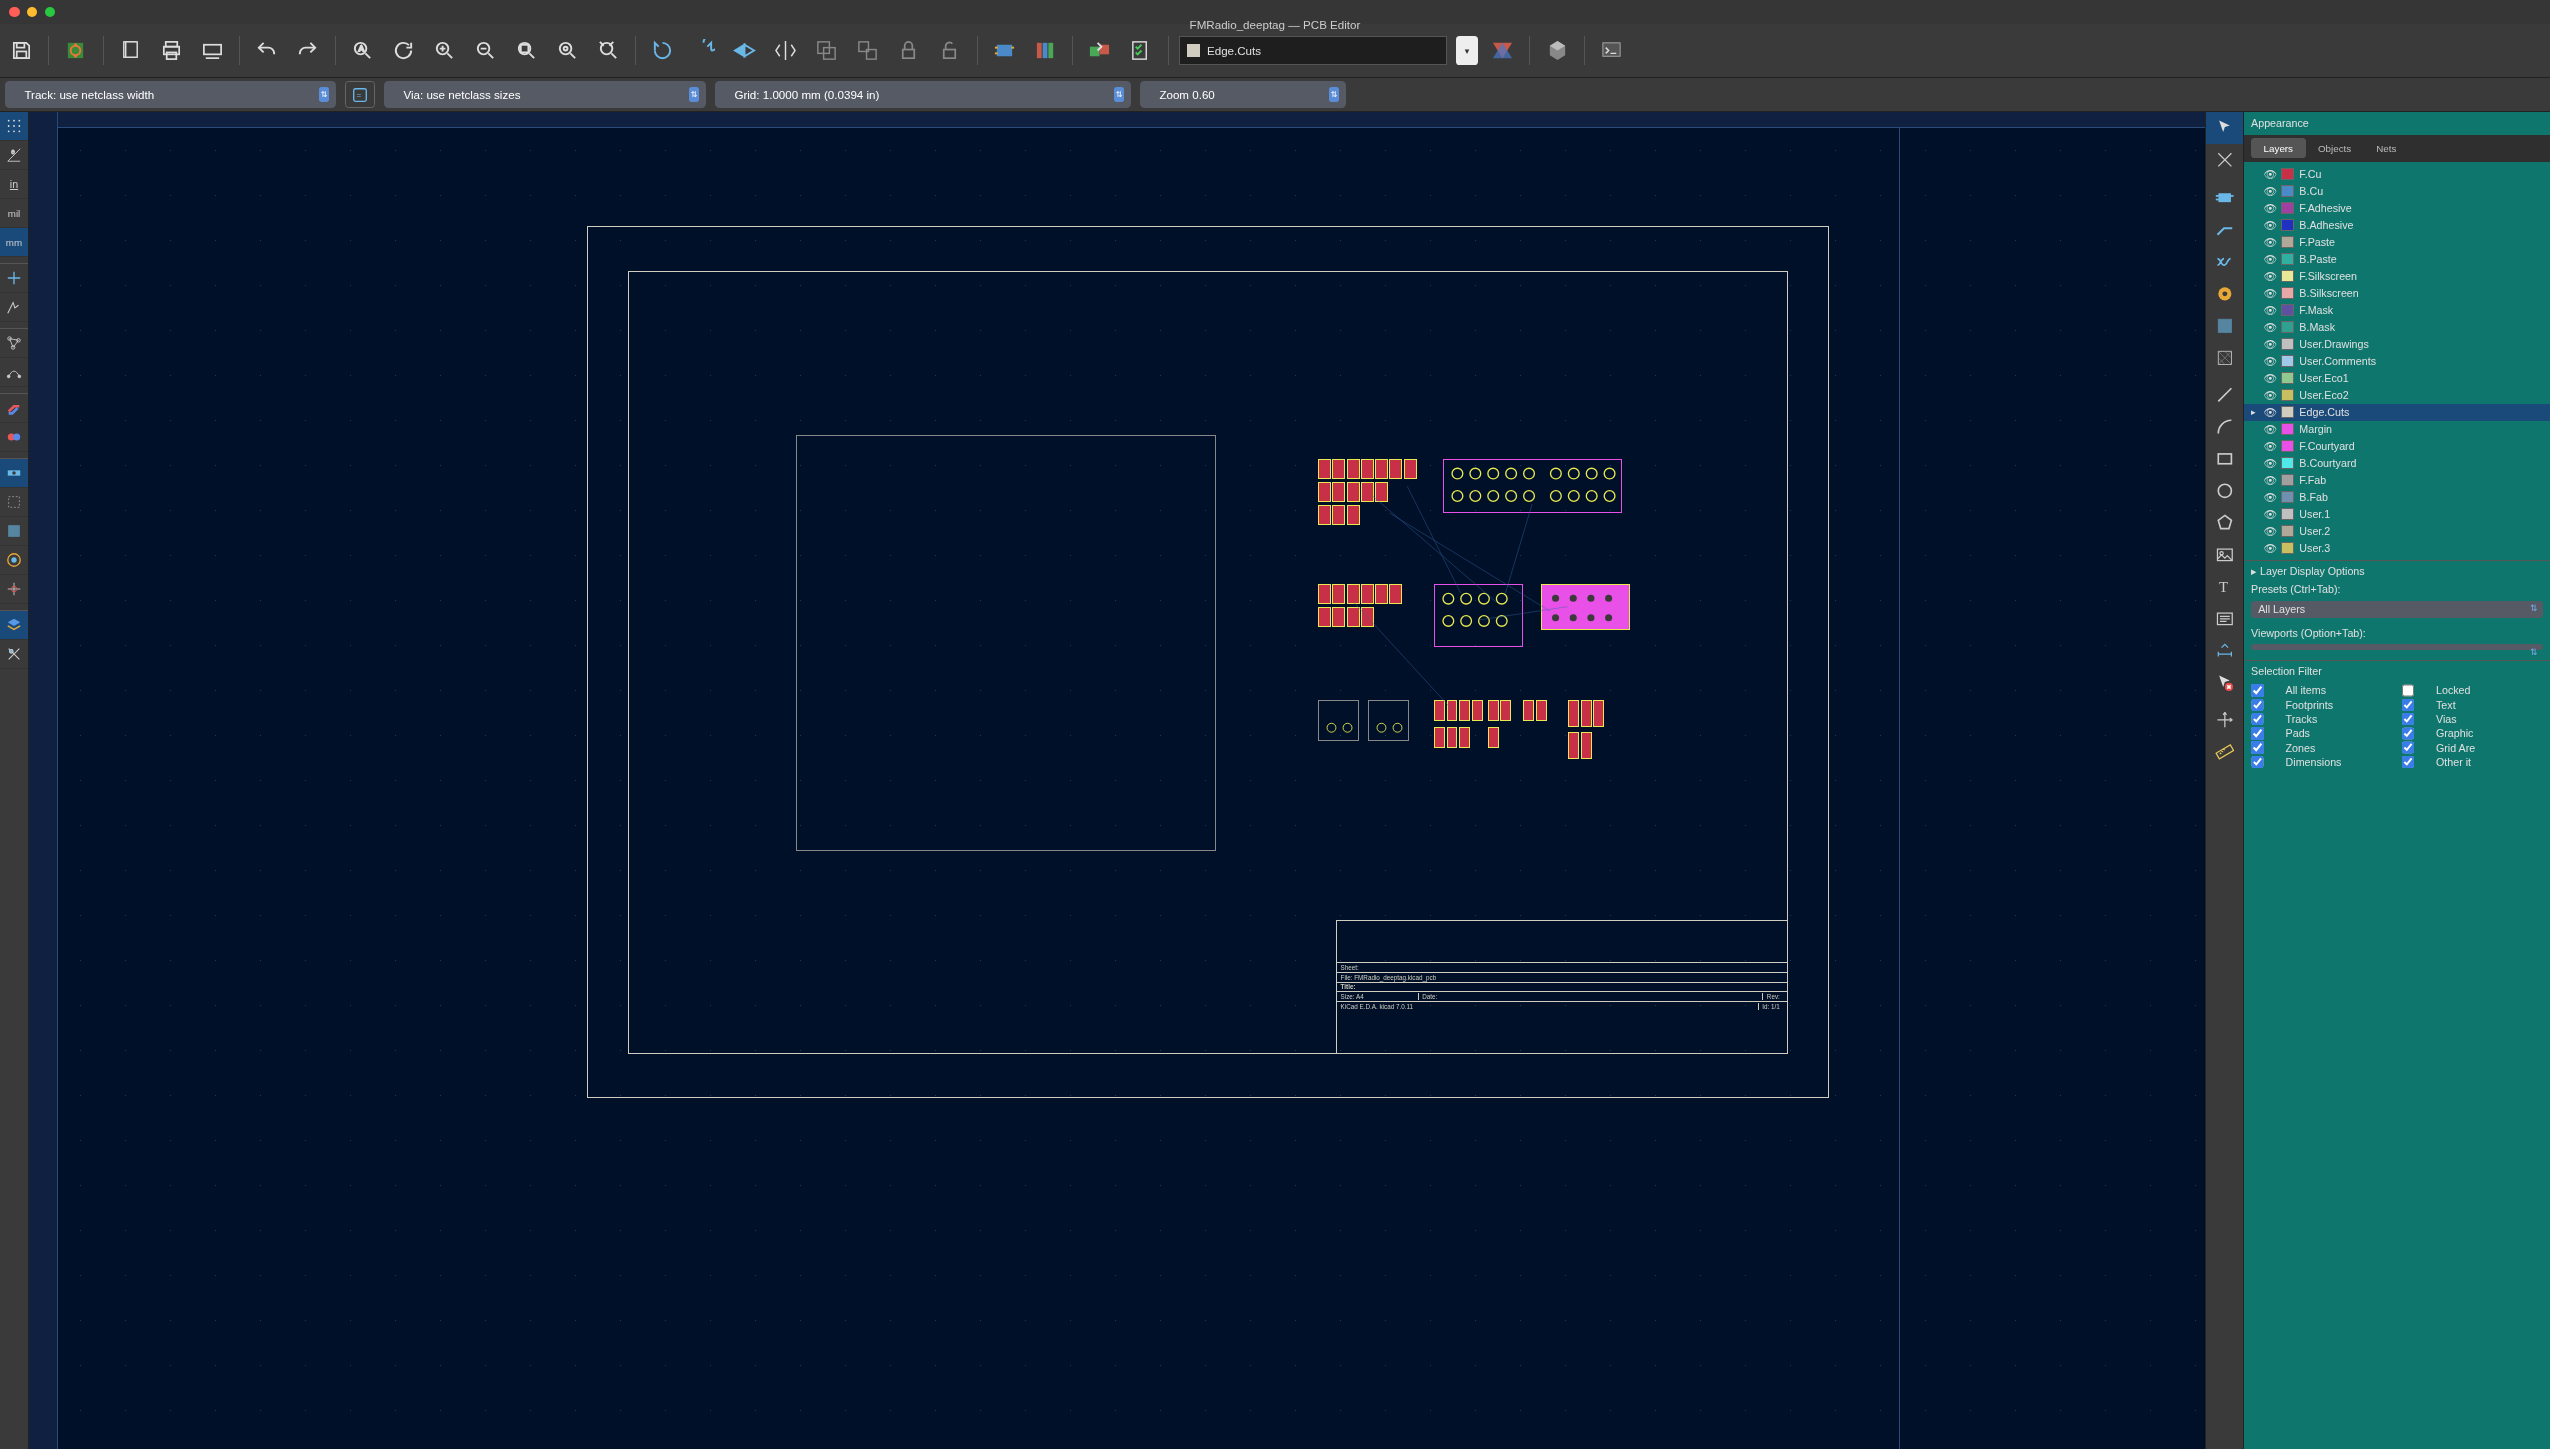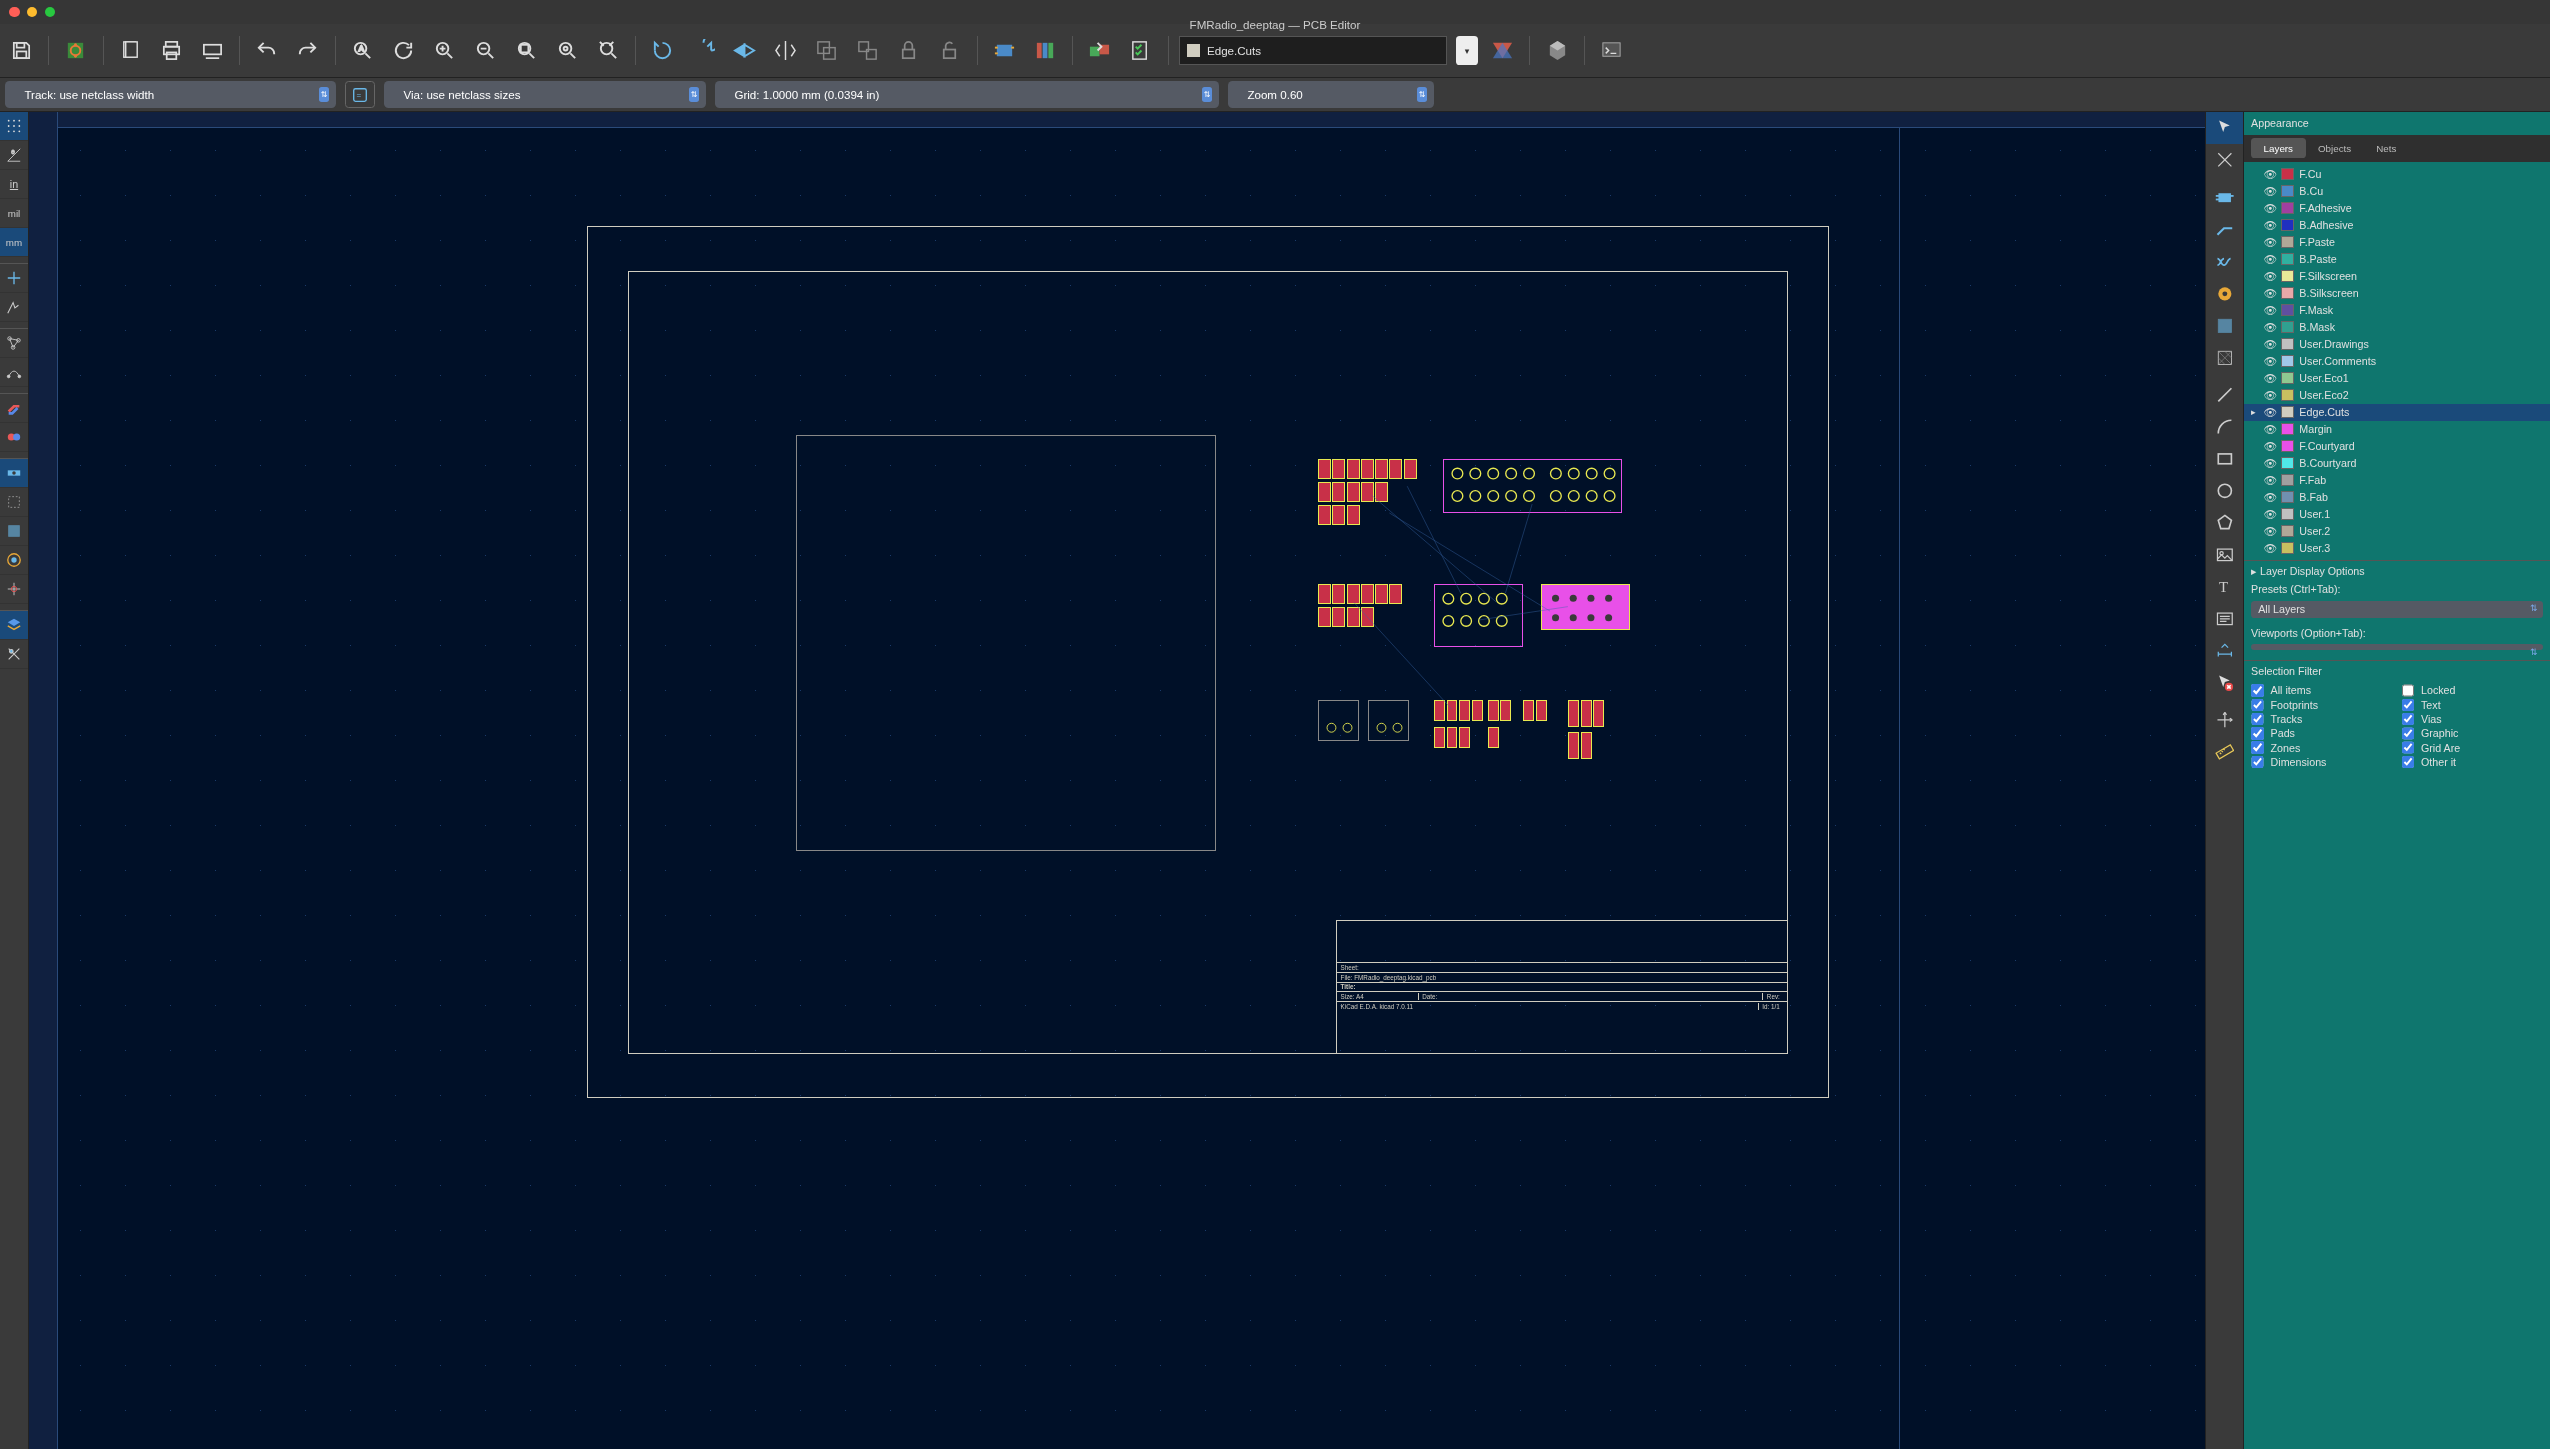--- a/index.html
+++ b/index.html
@@ -51,21 +51,21 @@
 .layer-row.selected { background:#1a4a7a;}
 .eye { width:12.5px; font-size:10.7px;}
 .sw { width:12.5px; height:12.5px; border:0.9px solid #666;}
 .layer-name { font-size:10.7px;}
 .arrow-ind { width:7.1px; font-size:9px;}
 .section-head { padding:3.6px 7.1px; font-size:10.7px; display:flex; align-items:center; gap:3.6px; border-top:0.9px solid #555;}
 .preset-row { padding:1.8px 7.1px; font-size:10.7px;}
 .preset-dd { background:#555a64; padding:2.7px 7.1px; border-radius:3.6px; margin-top:1.8px; position:relative;}
 .preset-dd::after { content:"⇅"; position:absolute; right:5.4px; font-size:9px; color:#7aa8e8;}
 .filter-grid { display:grid; grid-template-columns: 1fr 1fr; gap:1.8px 9px; padding:3.6px 7.1px;}
-.chk { display:flex; align-items:center; gap:7px; font-size:10.7px;}
+.chk { display:flex; align-items:center; gap:22px; font-size:10.7px;}
 .chk input { width:12.5px; height:12.5px; accent-color:#3a7de8;}
 svg.icon { width:23px; height:23px; }
 .outline-bar { position:absolute; border-left: 0.9px solid #2a4a7a; top:0; bottom:0;}
 </style>
 </head>
 <body>
 
 <div class="title-bar">
   <div class="traffic">
     <div class="dot red"></div>
@@ -287,21 +287,21 @@
   <div class="sq-toggle">
       <svg width="18" height="18" viewBox="0 0 20 20" style="font-size:11px">
         <rect x="3" y="3" width="14" height="14" fill="none" stroke="#6ab8e8" stroke-width="1.5" rx="2"></rect>
         <text x="6" y="13" font-size="9" fill="#6ab8e8">=</text>
       </svg>
     </div>
   <div class="dropdown" style="width:322px;">
       <span>Via: use netclass sizes</span>
       <span class="chev">⇅</span>
     </div>
-  <div class="dropdown" style="width:504px;">
+  <div class="dropdown" style="width:416px;">
       <span>Grid: 1.0000 mm (0.0394 in)</span>
       <span class="chev">⇅</span>
     </div>
   <div class="dropdown" style="width:206px;align-items:center;">
       <span>Zoom 0.60</span>
       <span class="chev">⇅</span>
     </div>
 </div>
 
 <div class="main">

